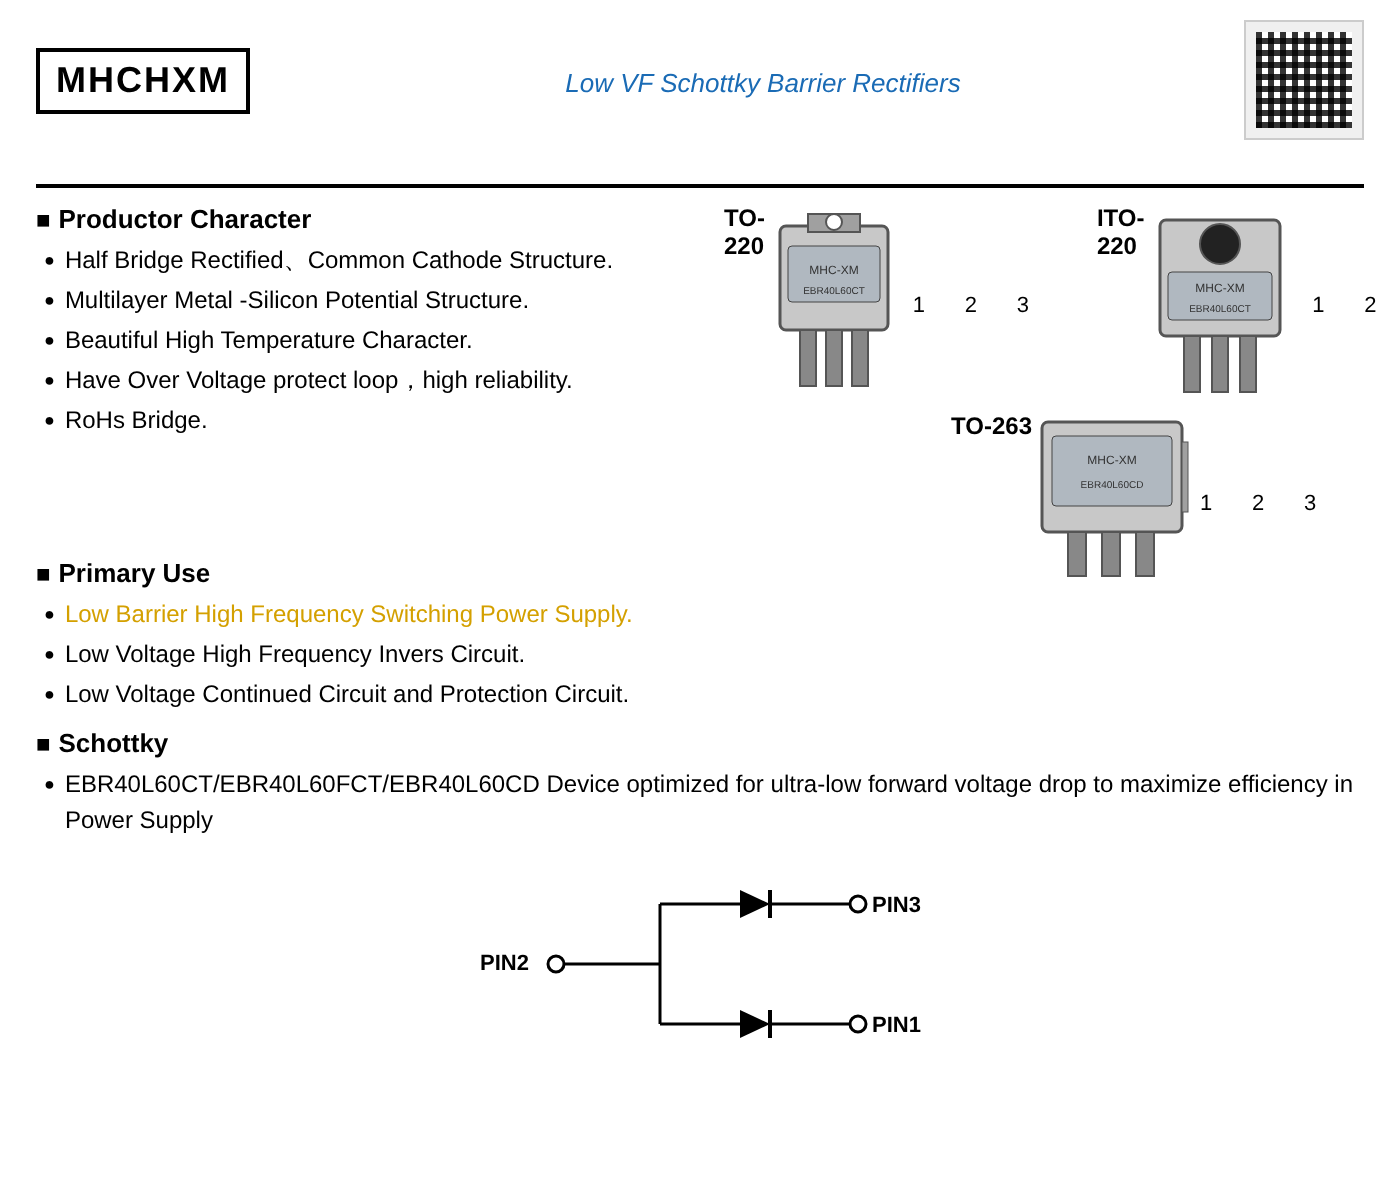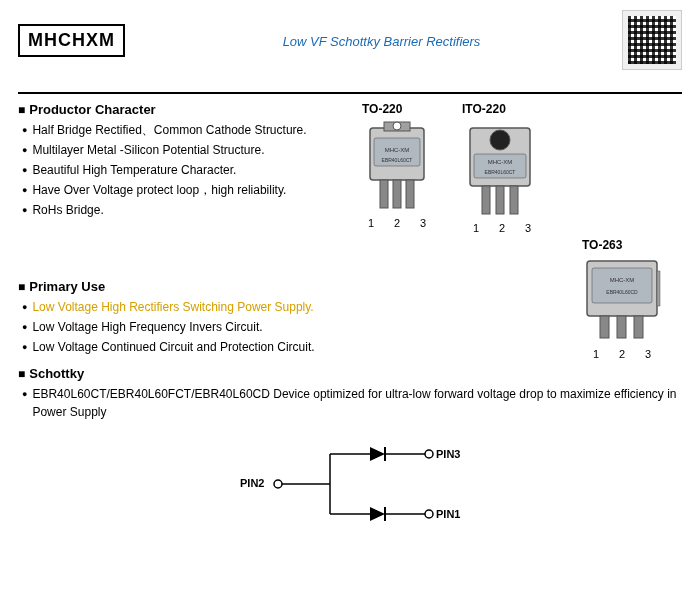--- a/index.html
+++ b/index.html
@@ -120,21 +120,21 @@
       font-size: 9px;
       margin-top: 3px;
       flex-shrink: 0;
     }
     .highlight {
       color: #d4a000;
     }
 
     .pkg-item {
       display: flex;
-      flex-direction: column;
+      flex-direction: row;
       align-items: center;
     }
     .pkg-label {
       font-size: 12px;
       font-weight: bold;
       margin-bottom: 4px;
       align-self: flex-start;
     }
 
     
@@ -230,21 +230,21 @@
             <span>Have Over Voltage protect loop，high  reliability.</span>
           </li>
         <li>
             <span>RoHs Bridge.</span>
           </li>
       </ul>
 
       <div class="section-title" style="margin-top:60px;">Primary Use</div>
       <ul class="bullet-list">
         <li>
-            <span class="highlight">Low Voltage High Rectifiers Switching Power Supply.</span>
+            <span class="highlight">Low Barrier High Frequency Switching Power Supply.</span>
           </li>
         <li>
             <span>Low Voltage High Frequency  Invers Circuit.</span>
           </li>
         <li>
             <span>Low Voltage Continued  Circuit and Protection Circuit.</span>
           </li>
       </ul>
 
     </div>

